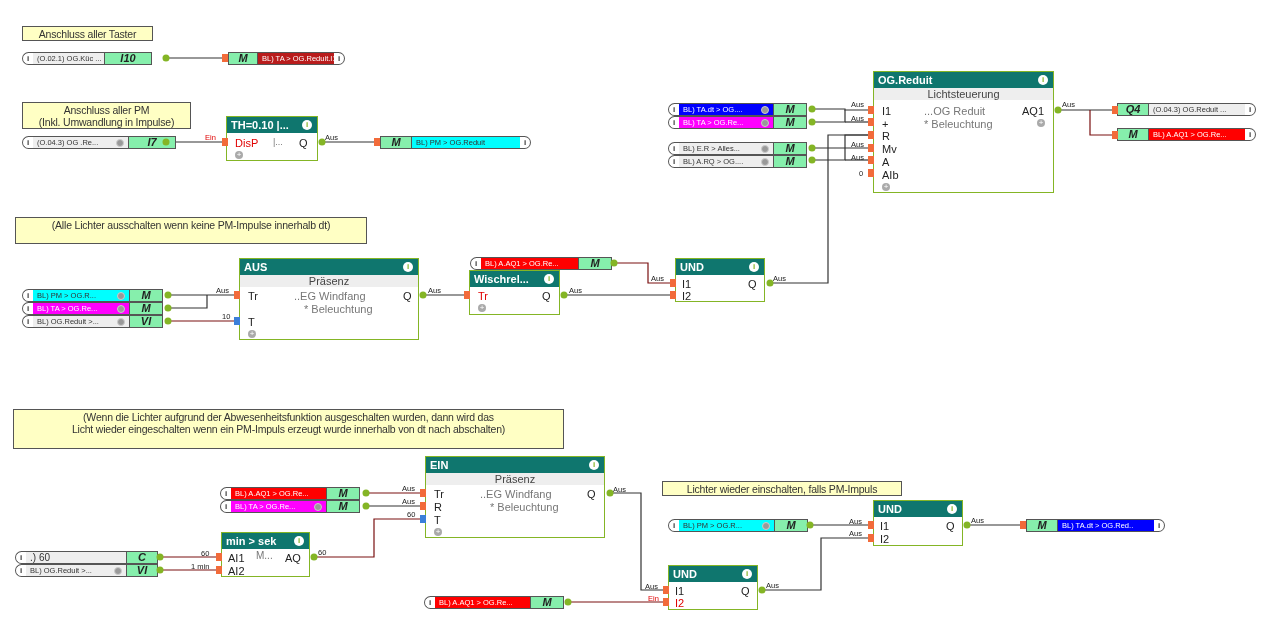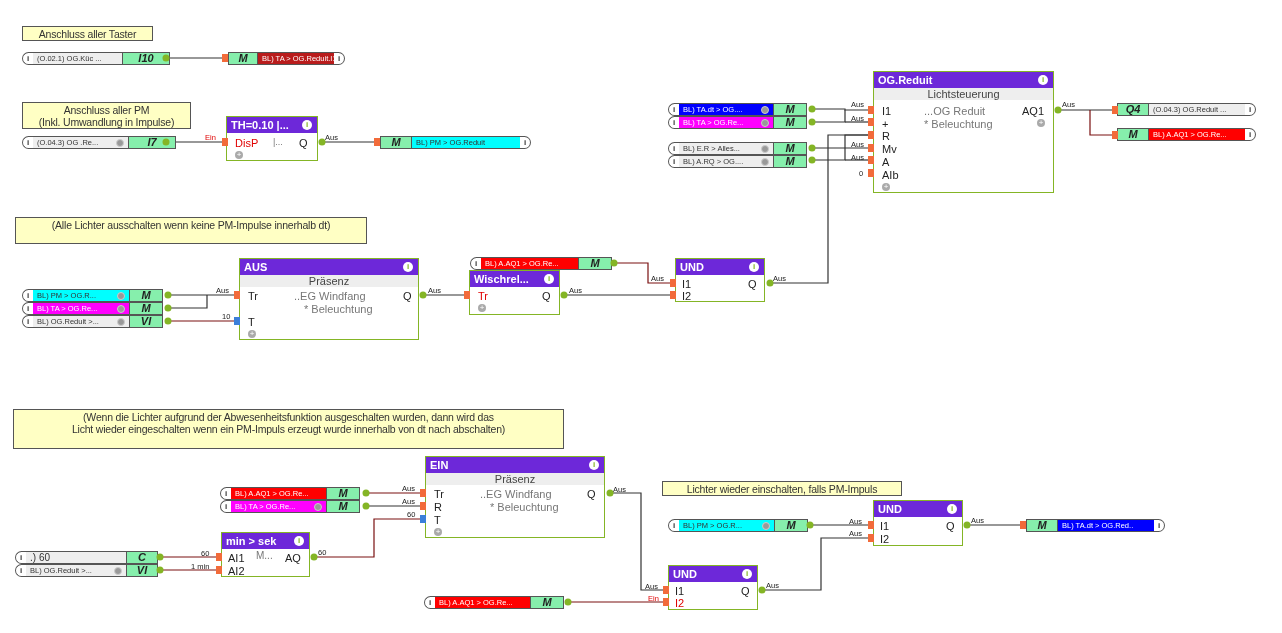--- a/index.html
+++ b/index.html
@@ -6,21 +6,21 @@
   body{width:1282px;height:633px;position:relative;overflow:hidden;font-family:"Liberation Sans",sans-serif;font-size:11px;color:#222;}
   svg.wires{position:absolute;left:0;top:0;width:1282px;height:633px;pointer-events:none;}
   .comment{position:absolute;background:#ffffc4;border:1px solid #555;font-size:10.5px;text-align:center;line-height:12px;color:#333;box-sizing:border-box;padding:1px 4px;letter-spacing:-0.2px;}
   .ref{position:absolute;height:13px;display:flex;align-items:stretch;box-sizing:border-box;}
   .ref .cap{width:11px;height:13px;border:1px solid #555;border-radius:7px 0 0 7px;border-right:none;box-sizing:border-box;background:#fff;font-size:8px;font-weight:bold;line-height:11px;text-align:center;color:#333;}
   .ref .cap.right{border-radius:0 7px 7px 0;border-left:none;border-right:1px solid #555;}
   .ref .lbl{border-top:1px solid #555;border-bottom:1px solid #555;box-sizing:border-box;font-size:7.5px;line-height:11px;padding:0 4px;white-space:nowrap;overflow:hidden;display:flex;align-items:center;justify-content:space-between;color:#333;}
   .ref .lbl .dot{width:8px;height:8px;border-radius:50%;background:#999;border:1px solid #ccc;box-sizing:border-box;flex:none;margin-left:3px;}
   .ref .code{border:1px solid #555;box-sizing:border-box;background:#86efac;font-weight:bold;font-size:11px;line-height:11px;text-align:center;font-style:italic;}
   .blk{position:absolute;border:1px solid #84b525;background:#fff;box-sizing:border-box;}
-  .blk .hd{background:#6d28d9;color:#fff;font-weight:bold;font-size:11px;height:16px;line-height:16px;padding-left:4px;position:relative;}
+  .blk .hd{background:#0f766e;color:#fff;font-weight:bold;font-size:11px;height:16px;line-height:16px;padding-left:4px;position:relative;}
   .blk .hd .info{position:absolute;right:5px;top:3px;width:10px;height:10px;border-radius:50%;background:#fff;color:#84b525;font-size:8px;line-height:10px;text-align:center;font-weight:bold;}
   .blk .sub{background:#eee;text-align:center;font-size:11px;line-height:12px;color:#444;}
   .pin{position:absolute;font-size:11px;line-height:12px;color:#222;}
   .pin.red{color:#e00000;}
   .gray{color:#777;}
   .plus{position:absolute;width:8px;height:8px;border-radius:50%;background:#aaa;color:#fff;font-size:8px;line-height:8px;text-align:center;}
   .wlbl{position:absolute;font-size:7.5px;color:#222;line-height:8px;}
   .wlbl.red{color:#e00000;}
 </style>
 </head>
@@ -86,21 +86,21 @@
   <div>(Alle Lichter ausschalten wenn keine PM-Impulse innerhalb dt)</div>
 </div>
 <div class="comment" style="left:13px;top:409px;width:551px;height:40px;">
   <div>(Wenn die Lichter aufgrund der Abwesenheitsfunktion ausgeschalten wurden, dann wird das</div>
   <div>Licht wieder eingeschalten wenn ein PM-Impuls erzeugt wurde innerhalb von dt nach abschalten)</div>
 </div>
 <div class="comment" style="left:662px;top:481px;width:240px;height:15px;">Lichter wieder einschalten, falls PM-Impuls</div>
 
 <div class="ref" style="left:22px;top:52px;">
   <div class="cap">i</div>
-  <div class="lbl" style="width:89px;background:#eeeeee;gap:24px;">
+  <div class="lbl" style="width:71px;background:#eeeeee;gap:24px;">
       <span>(O.02.1)  OG.Küc ...</span>
       <span class="dot"></span>
     </div>
   <div class="code" style="width:48px;">I10</div>
 </div>
 <div class="ref" style="left:228px;top:52px;">
   <div class="code" style="width:30px;">M</div>
   <div class="lbl" style="width:76px;background:#b91c1c;color:#fff;">
       <span>BL) TA &gt; OG.Reduit.I1</span>
     </div>

